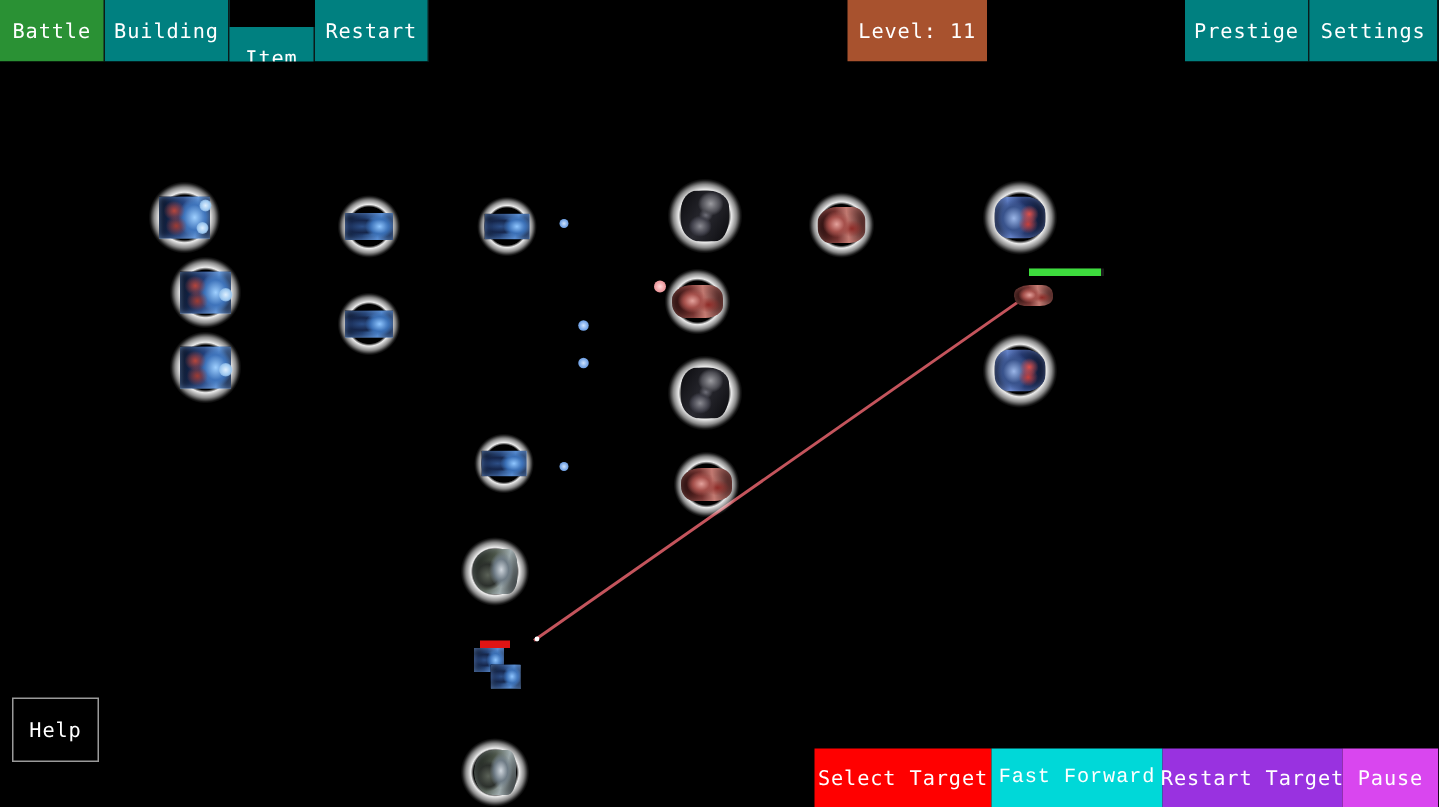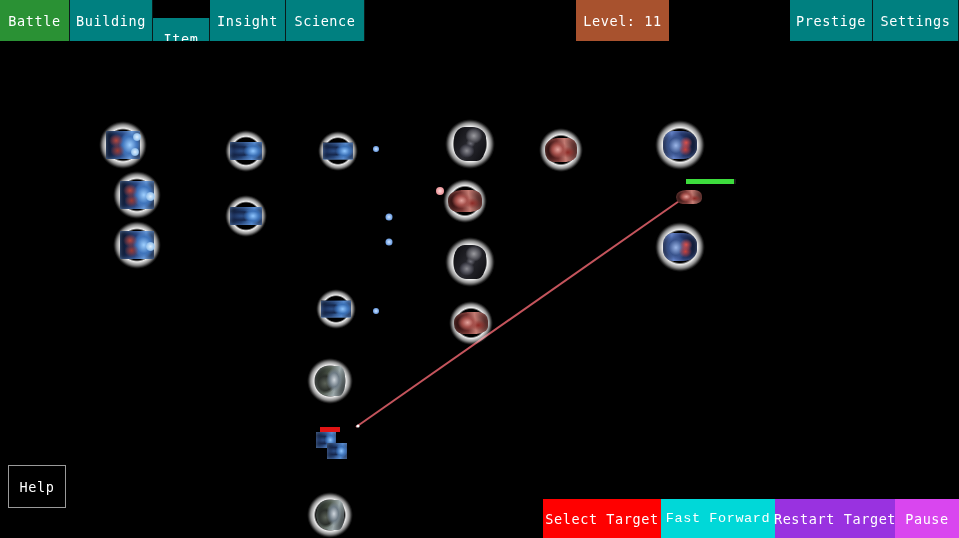--- a/index.html
+++ b/index.html
@@ -40,21 +40,20 @@
   .level-badge {
     position: absolute;
     top: 0; height: 41px;
     display: flex; align-items: center; justify-content: center;
     background: #a8522e;
     color: #ffffff;
     font-size: 13.5px;
     letter-spacing: 0.6px;
     white-space: nowrap;
     user-select: none;
-    margin-left: 11px;
   }
 
   
   #field {
     position: absolute; left: 0; top: 41px;
     width: 959px; height: 497px;
     background: #000;
     overflow: hidden;
   }
   #laser-layer { position: absolute; left: 0; top: 0; width: 959px; height: 497px; }
@@ -177,22 +176,21 @@
 </style>
 </head>
 <body>
 
 <div id="app">
 
   <div id="topbar">
       <div class="navtab active" style="left: 0px; width: 70px; height: 41px; background: rgb(42, 145, 52);">Battle</div>
       <div class="navtab" style="left: 70px; width: 83px; height: 41px; background: rgb(0, 128, 128);">Building</div>
       <div class="navtab" style="left: 153px; width: 57px; height: 41px; background: rgb(0, 128, 128); margin-top: 18px;">Item</div>
-      <div class="navtab" style="left: 210px; width: 76px; height: 41px; background: rgb(0, 128, 128);">Insight</div>
-      <div class="navtab" style="left: 286px; width: 79px; height: 41px; background: rgb(0, 128, 128);">Science</div>
+      <div class="navtab" style="left: 210px; width: 76px; height: 41px; background: rgb(0, 128, 128);">Restart</div>
       <div class="navtab" style="left: 790px; width: 83px; height: 41px; background: rgb(0, 128, 128);">Prestige</div>
       <div class="navtab" style="left: 873px; width: 86px; height: 41px; background: rgb(0, 128, 128);">Settings</div>
       <div class="level-badge" style="left: 565px; width: 93px; background: rgb(168, 82, 46);">Level: 11</div>
     </div>
 
   <div id="field">
     <svg id="laser-layer" width="959" height="497" viewBox="0 0 959 497">
         <line x1="356" y1="386" x2="692" y2="151" stroke="#c4545c" stroke-width="2"></line>
         <circle cx="358" cy="385" r="1.6" fill="#ffffff"></circle>
       </svg>

